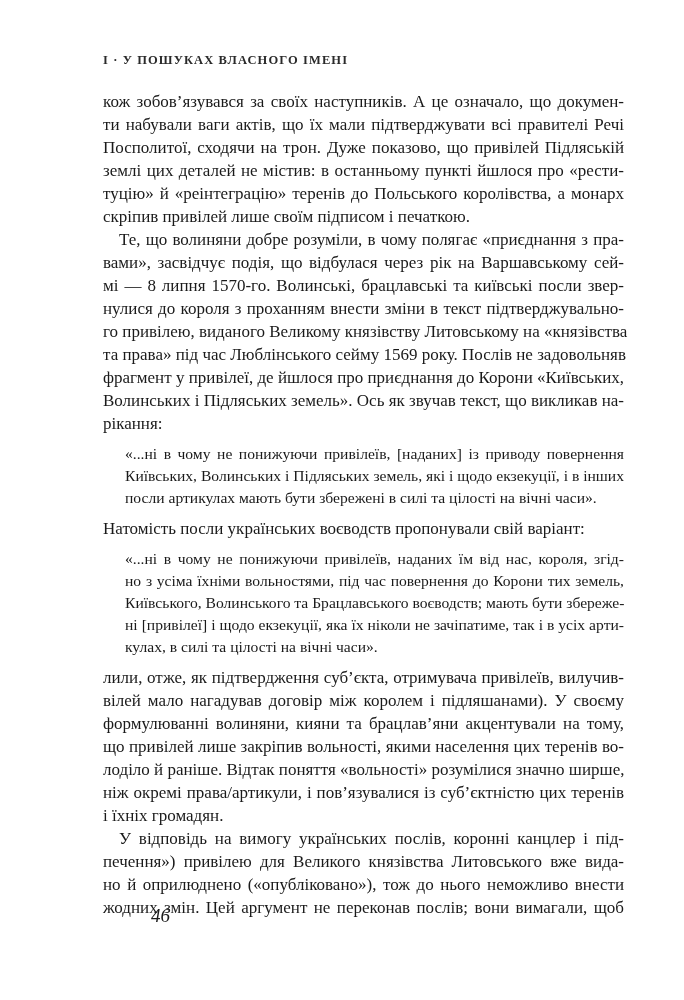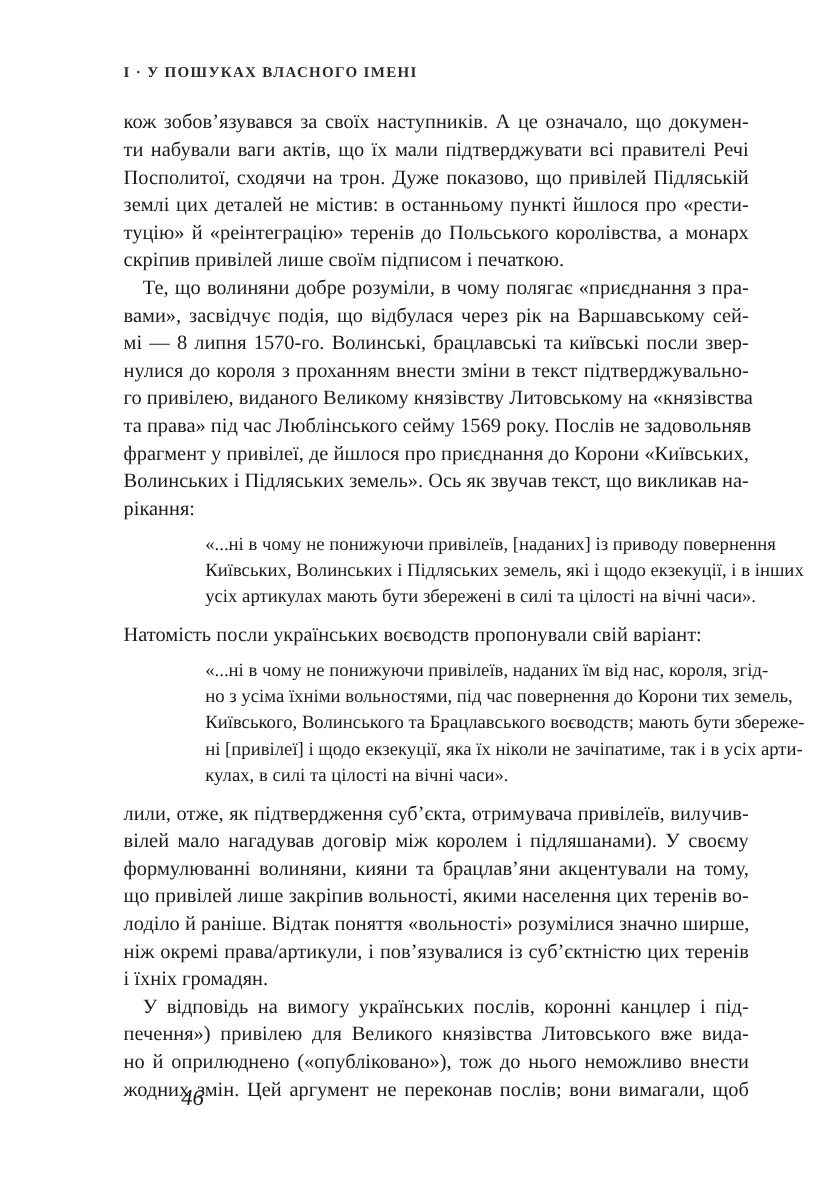--- a/index.html
+++ b/index.html
@@ -15,21 +15,21 @@
   .text-block {
     position: absolute; left: 103px; top: 90px; width: 521px;
   }
   .line {
     display: block; font-size: 17px; line-height: 23px; height: 23px;
     white-space: nowrap; text-align: justify; text-align-last: justify;
   }
   .line.last { text-align-last: left; }
   .line.indent { padding-left: 16px; }
   .quote { margin: 8px 0 8px 22px; }
-  .quote .line { font-size: 15.6px; line-height: 22px; height: 22px; margin-left: 46px; }
+  .quote .line { font-size: 15.6px; line-height: 22px; height: 22px; }
   .page-number {
     position: absolute; left: 103px; top: 905px; font-style: italic; font-size: 19px; color: #1a1a1a; margin-left: 48px;
   }
 </style>
 </head>
 <body>
 
 <div class="page">
   <div class="running-head">I · У ПОШУКАХ ВЛАСНОГО ІМЕНІ</div>
   <div class="text-block" id="text-block">
@@ -48,21 +48,21 @@
         <span class="line">нулися до короля з проханням внести зміни в текст підтверджувально-</span>
         <span class="line">го привілею, виданого Великому князівству Литовському на «князівства</span>
         <span class="line">та права» під час Люблінського сейму 1569 року. Послів не задовольняв</span>
         <span class="line">фрагмент у привілеї, де йшлося про приєднання до Корони «Київських,</span>
         <span class="line">Волинських і Підляських земель». Ось як звучав текст, що викликав на-</span>
         <span class="line last">рікання:</span>
       </div>
       <div class="quote">
         <span class="line">«...ні в чому не понижуючи привілеїв, [наданих] із приводу повернення</span>
         <span class="line">Київських, Волинських і Підляських земель, які і щодо екзекуції, і в інших</span>
-        <span class="line last">усіх артикулах мають бути збережені в силі та цілості на вічні часи».</span>
+        <span class="line last">посли артикулах мають бути збережені в силі та цілості на вічні часи».</span>
       </div>
       <div class="para">
         <span class="line last">Натомість посли українських воєводств пропонували свій варіант:</span>
       </div>
       <div class="quote">
         <span class="line">«...ні в чому не понижуючи привілеїв, наданих їм від нас, короля, згід-</span>
         <span class="line">но з усіма їхніми вольностями, під час повернення до Корони тих земель,</span>
         <span class="line">Київського, Волинського та Брацлавського воєводств; мають бути збереже-</span>
         <span class="line">ні [привілеї] і щодо екзекуції, яка їх ніколи не зачіпатиме, так і в усіх арти-</span>
         <span class="line last">кулах, в силі та цілості на вічні часи».</span>

